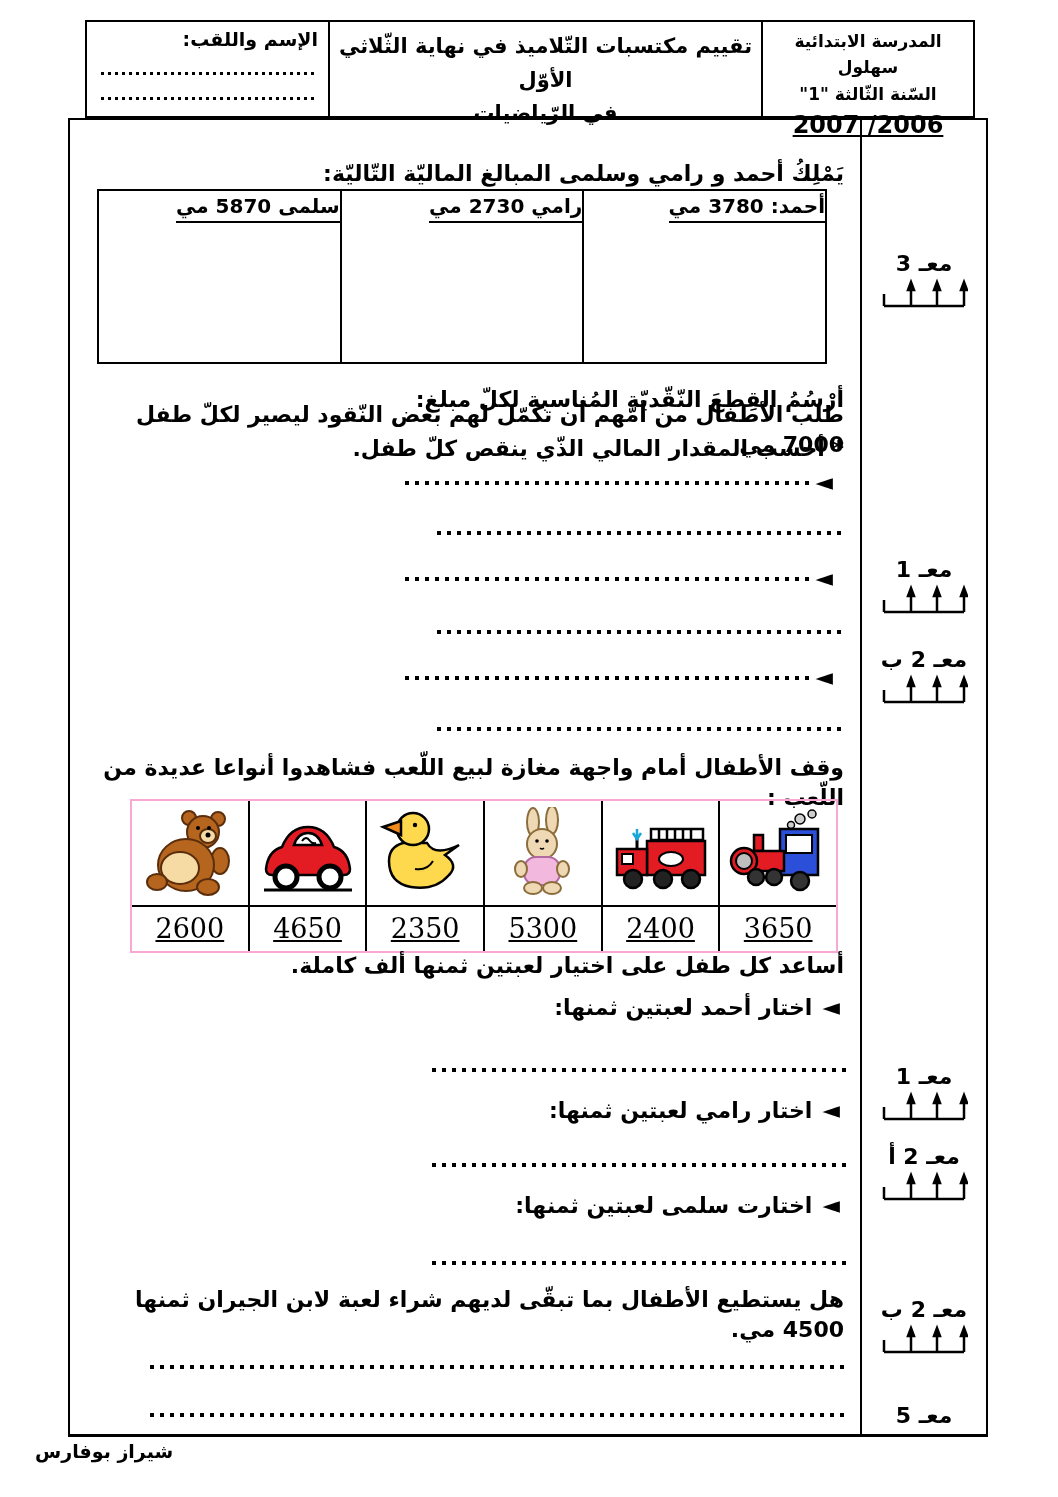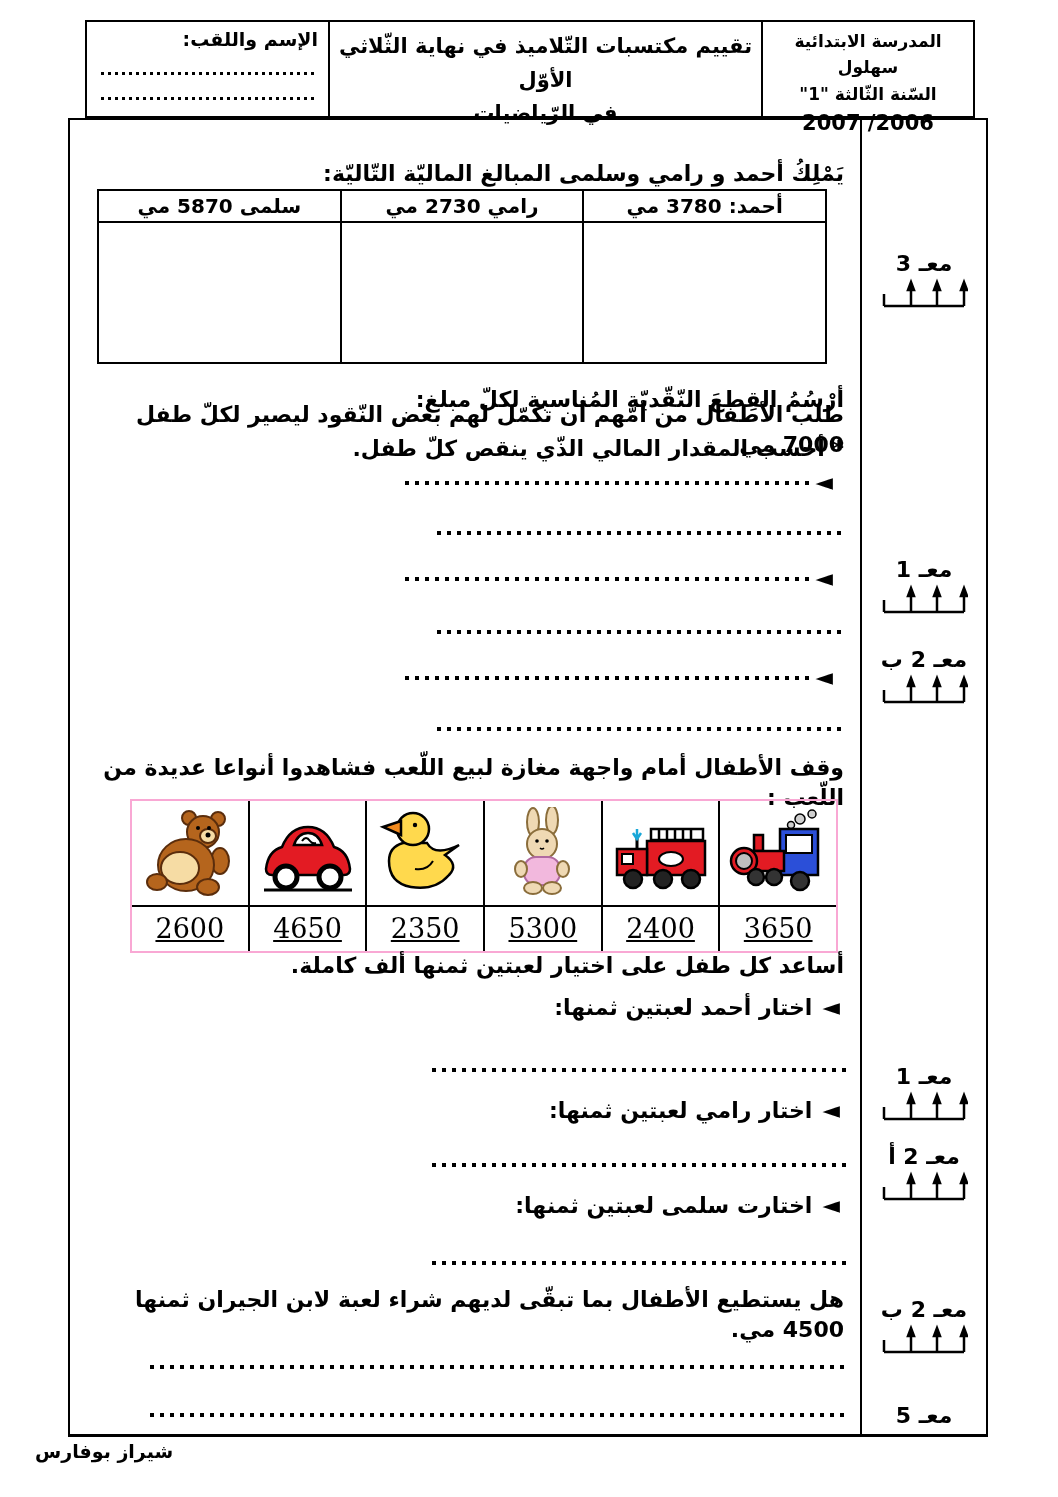--- a/index.html
+++ b/index.html
@@ -11,37 +11,37 @@
   .header{position:absolute;left:85px;top:20px;width:890px;height:98px;
     display:flex;flex-direction:row;border:2px solid #000;box-sizing:border-box;}
   .hcell{box-sizing:border-box;height:100%;}
   .hcell.school{width:212px;border-left:2px solid #000;text-align:center;
     font-size:17px;line-height:1.55;padding-top:6px;}
   .hcell.title{width:433px;border-left:2px solid #000;text-align:center;
     font-size:21px;line-height:1.6;padding-top:8px;}
   .hcell.name{width:241px;padding:6px 10px 0 14px;font-size:19px;}
   .name-dots{height:3px;margin-top:22px;
     background:repeating-linear-gradient(90deg,#000 0 3px,transparent 3px 7px);}
-  .date-ltr{direction:ltr;display:inline-block;font-size:21px;}
+  .date-ltr{direction:ltr;display:inline-block;font-size:24px;text-decoration:underline;}
   
   .content-box{position:absolute;left:68px;top:118px;width:920px;height:1319px;
     border:2px solid #000;border-bottom-width:3px;box-sizing:border-box;}
   .main{position:absolute;left:0;top:0;width:790px;height:100%;margin-top:31px;}
   .score-col{position:absolute;right:0;top:0;width:126px;height:100%;
     border-left:2px solid #000;box-sizing:border-box;}
   
   .tline{position:absolute;right:16px;left:16px;font-size:22px;line-height:1.35;text-align:right;}
   .dots{height:4px;background:repeating-linear-gradient(90deg,#000 0 4px,transparent 4px 10px);}
   .ans-row{position:absolute;display:flex;align-items:center;gap:4px;}
   .ans-row .dots{flex:1;}
   .arrow{font-size:23px;line-height:1;}
   
   .money-table{position:absolute;left:27px;top:38px;width:730px;height:175px;
     border:2px solid #000;box-sizing:border-box;display:flex;}
-  .money-col{flex:1;display:flex;flex-direction:column;border-left:2px solid #000;}
+  .money-col{flex:1;display:flex;flex-direction:row;border-left:2px solid #000;}
   .money-col:last-child{border-left:none;}
   .money-head{height:30px;border-bottom:2px solid #000;text-align:center;
     font-size:20px;line-height:30px;}
   .money-body{flex:1;}
   
   .toy-table{position:absolute;left:60px;top:648px;width:708px;
     border:2px solid #f9a8d4;box-sizing:border-box;display:flex;direction:ltr;text-decoration:underline;}
   .toy-col{flex:1;border-right:2px solid #000;}
   .toy-col:last-child{border-right:none;}
   .toy-img{height:104px;display:flex;align-items:center;justify-content:center;

